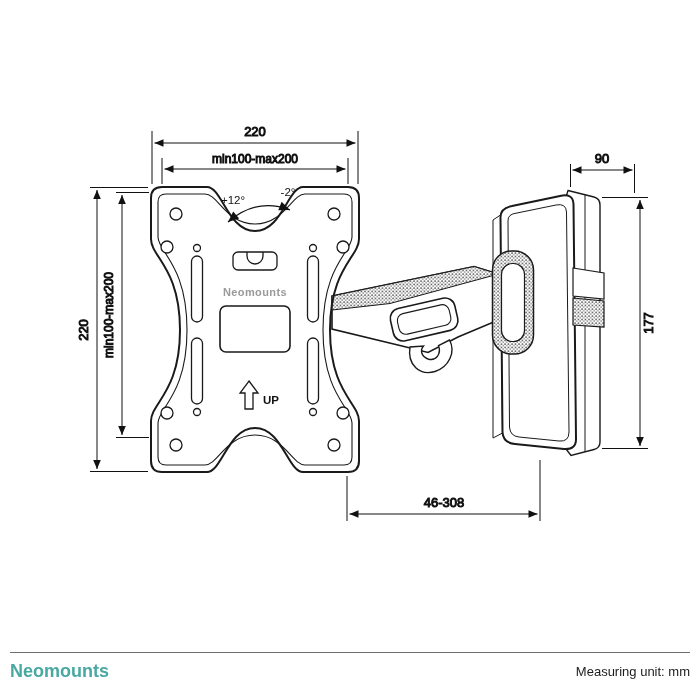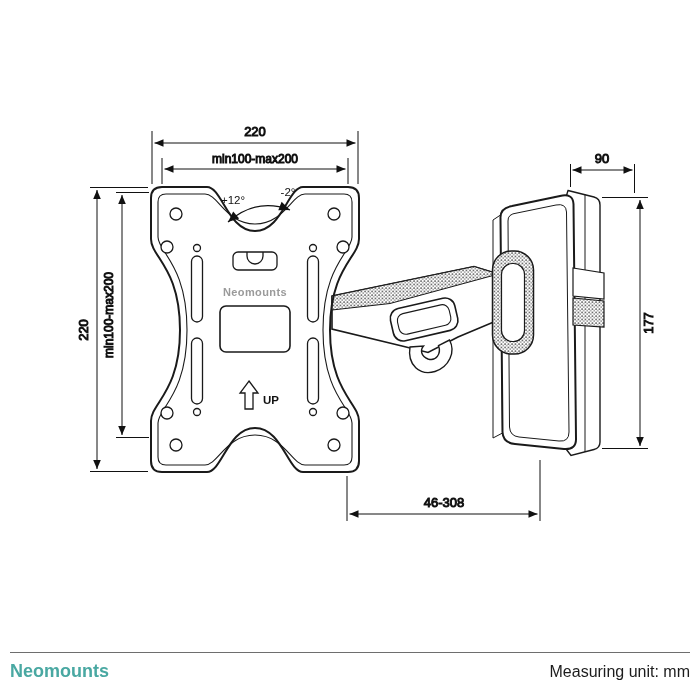--- a/index.html
+++ b/index.html
@@ -13,21 +13,21 @@
   .tilt-label{font-size:11.5px;}
   .plate-brand{font-size:11px;font-weight:bold;fill:#9a9a9a;letter-spacing:.4px;}
   .up-label{font-size:11.5px;font-weight:bold;}
   .footer{
     position:absolute;left:10px;right:10px;top:652px;
     border-top:1.5px solid #6e6e6e;
     display:flex;justify-content:space-between;align-items:center;
     padding-top:8px;
   }
   .footer-brand{color:#49a8a2;font-size:18px;font-weight:bold;}
-  .footer-unit{color:#1c1c1c;font-size:16px;}
+  .footer-unit{color:#1c1c1c;font-size:13px;}
 </style>
 </head>
 <body>
 
 <div class="page">
 
   <svg width="700" height="700" viewBox="0 0 700 700">
     <defs>
       <pattern id="stipple" width="3.5" height="3.5" patternUnits="userSpaceOnUse">
         <rect width="3.5" height="3.5" fill="#ffffff"></rect>

